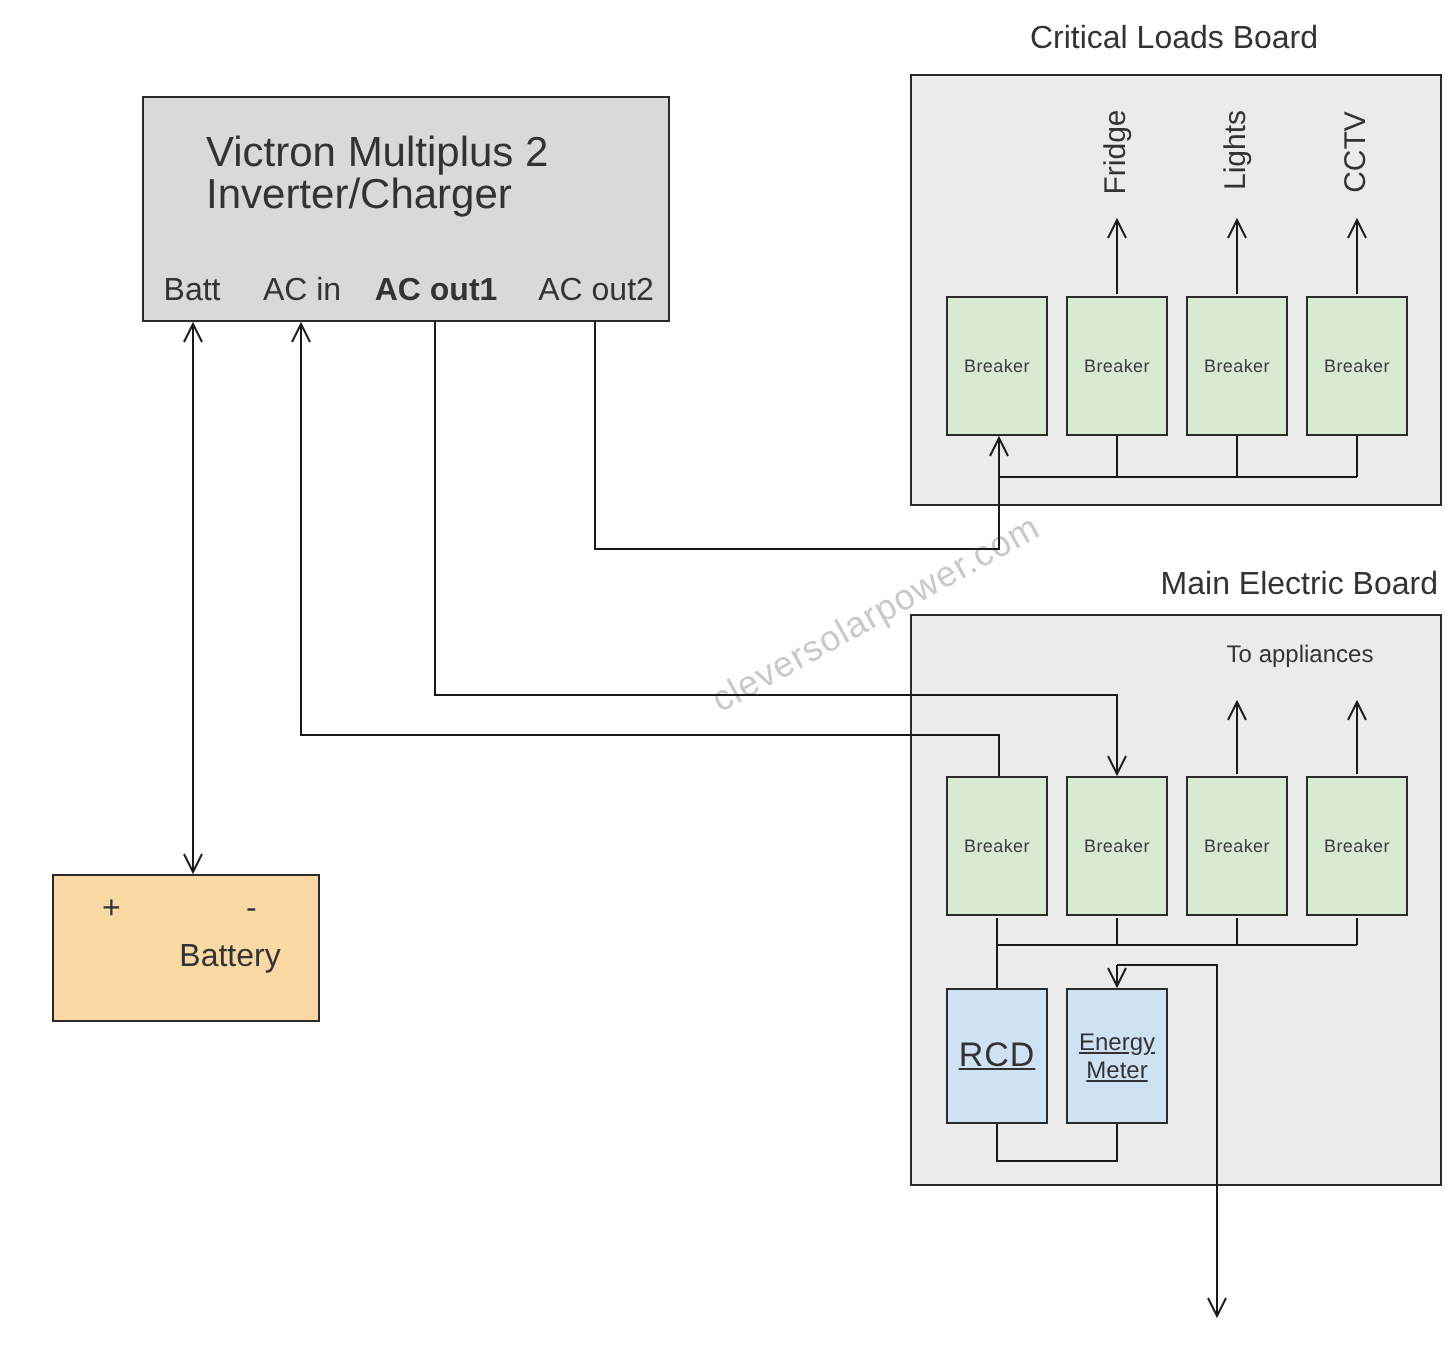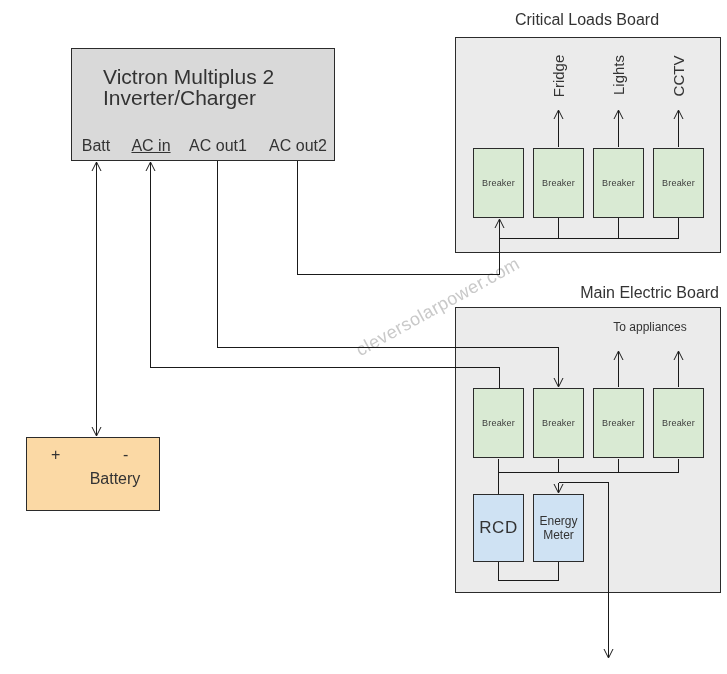--- a/index.html
+++ b/index.html
@@ -9,21 +9,21 @@
     color:var(--c-text,#333333);
   }
   .abs{position:absolute;}
   
   .inverter-box{
     left:71px;top:48px;width:262px;height:111px;
     background:var(--c-inverter-fill,#d9d9d9);border:1px solid #2b2b2b;
   }
   .inv-title{left:71px;top:66px;width:264px;text-align:left;font-size:21px;line-height:21px;margin-left:32px;}
   .terminal{top:137px;transform:translateX(-50%);font-size:16px;white-space:nowrap;}
-  .t-batt{left:96px;} .t-acin{left:151px;text-decoration:underline;} .t-acout1{left:218px;} .t-acout2{left:298px;}
+  .t-batt{left:96px;} .t-acin{left:151px;} .t-acout1{left:218px;font-weight:bold;} .t-acout2{left:298px;}
 
   .battery-box{
     left:26px;top:437px;width:132px;height:72px;
     background:var(--c-battery-fill,#fbd9a5);border:1px solid #2b2b2b;
   }
   .bat-plus{left:24px;top:8px;font-size:16px;}
   .bat-minus{left:96px;top:8px;font-size:16px;}
   .bat-label{left:0;top:32px;width:100%;text-align:center;font-size:16px;padding-left:22px;}
 
   
@@ -40,21 +40,21 @@
   .breaker{
     width:49px;height:68px;background:var(--c-breaker-fill,#d9ead3);
     border:1px solid #2b2b2b;display:flex;align-items:center;justify-content:center;
     font-size:9px;color:#3d3d3d;letter-spacing:.2px;
   }
   .cb{top:148px;} .mb{top:388px;}
   .bx1{left:473px;} .bx2{left:533px;} .bx3{left:593px;} .bx4{left:653px;}
   .device{
     width:49px;height:66px;background:var(--c-device-fill,#cfe2f3);
     border:1px solid #2b2b2b;display:flex;align-items:center;justify-content:center;
-    text-align:center;top:494px;
+    text-align:center;top:494px;text-decoration:underline;
   }
   .rcd{left:473px;font-size:17px;letter-spacing:.5px;}
   .emeter{left:533px;font-size:12px;line-height:14px;}
 
   .load-label{
     transform:translate(-50%,-50%) rotate(-90deg);font-size:15px;white-space:nowrap;
   }
   .ll1{left:558px;top:76px;} .ll2{left:618px;top:75px;} .ll3{left:678px;top:76px;}
 
   .watermark{

